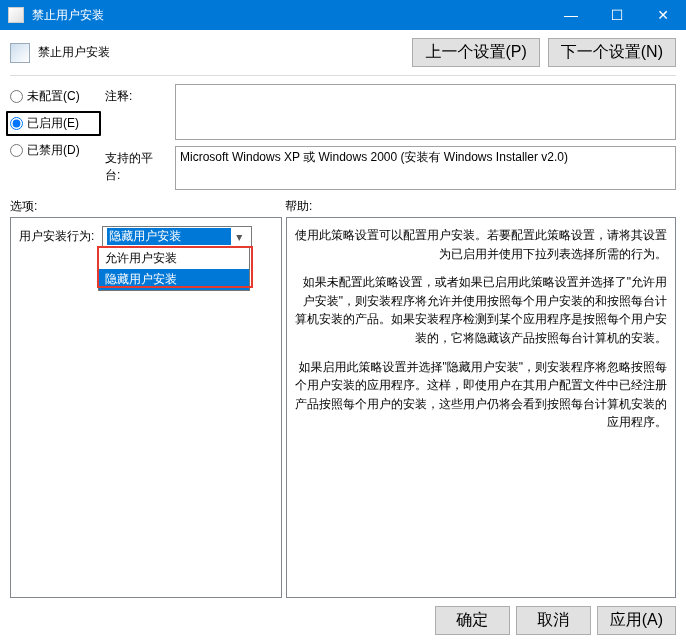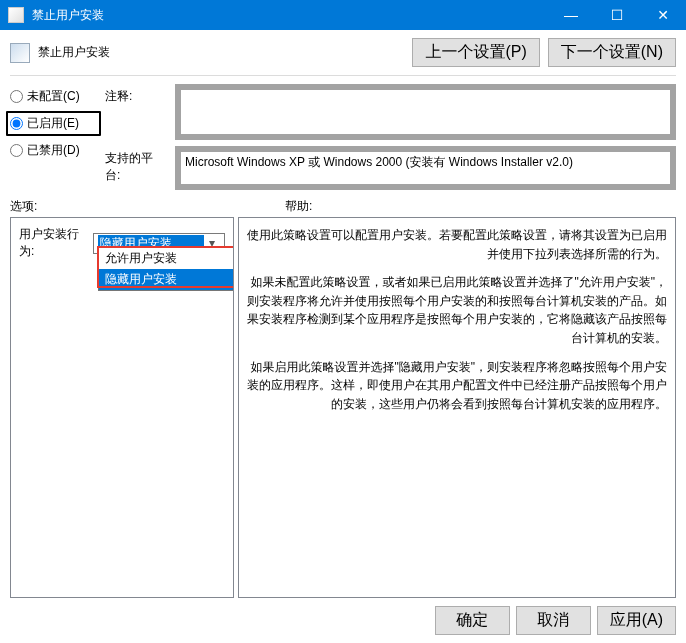--- a/index.html
+++ b/index.html
@@ -95,21 +95,21 @@
     gap:6px;
   }
   .labeled-row {
     display:flex;
     gap:10px;
     align-items:flex-start;
   }
   .labeled-row .lbl { width:60px; padding-top:4px; text-align:left; }
   .textarea-box {
     flex:1;
-    border:6px solid #a3a3a3;
+    border:1px solid #a3a3a3;
     background:#fff;
     resize:none;
     font-family:inherit;
     font-size:12px;
     padding:2px 4px;
     overflow-y:scroll;
   }
   .comment-box { height: 56px; }
   .platform-box { height: 44px; }
 
@@ -127,21 +127,21 @@
     flex:1;
     gap:4px;
     min-height:0;
   }
   .panel-left, .panel-right {
     border:1px solid #828790;
     background:#fff;
     padding:8px;
     overflow-y:auto;
   }
-  .panel-left { width:224px; position:relative; }
+  .panel-left { width:272px; position:relative; }
   .panel-right { flex:1; line-height:1.55; }
 
   .opt-row { display:flex; align-items:center; gap:8px; }
   .select-look {
     border:1px solid #7a7a7a;
     background:#fff;
     height:21px;
     width:150px;
     display:flex;
     align-items:center;

